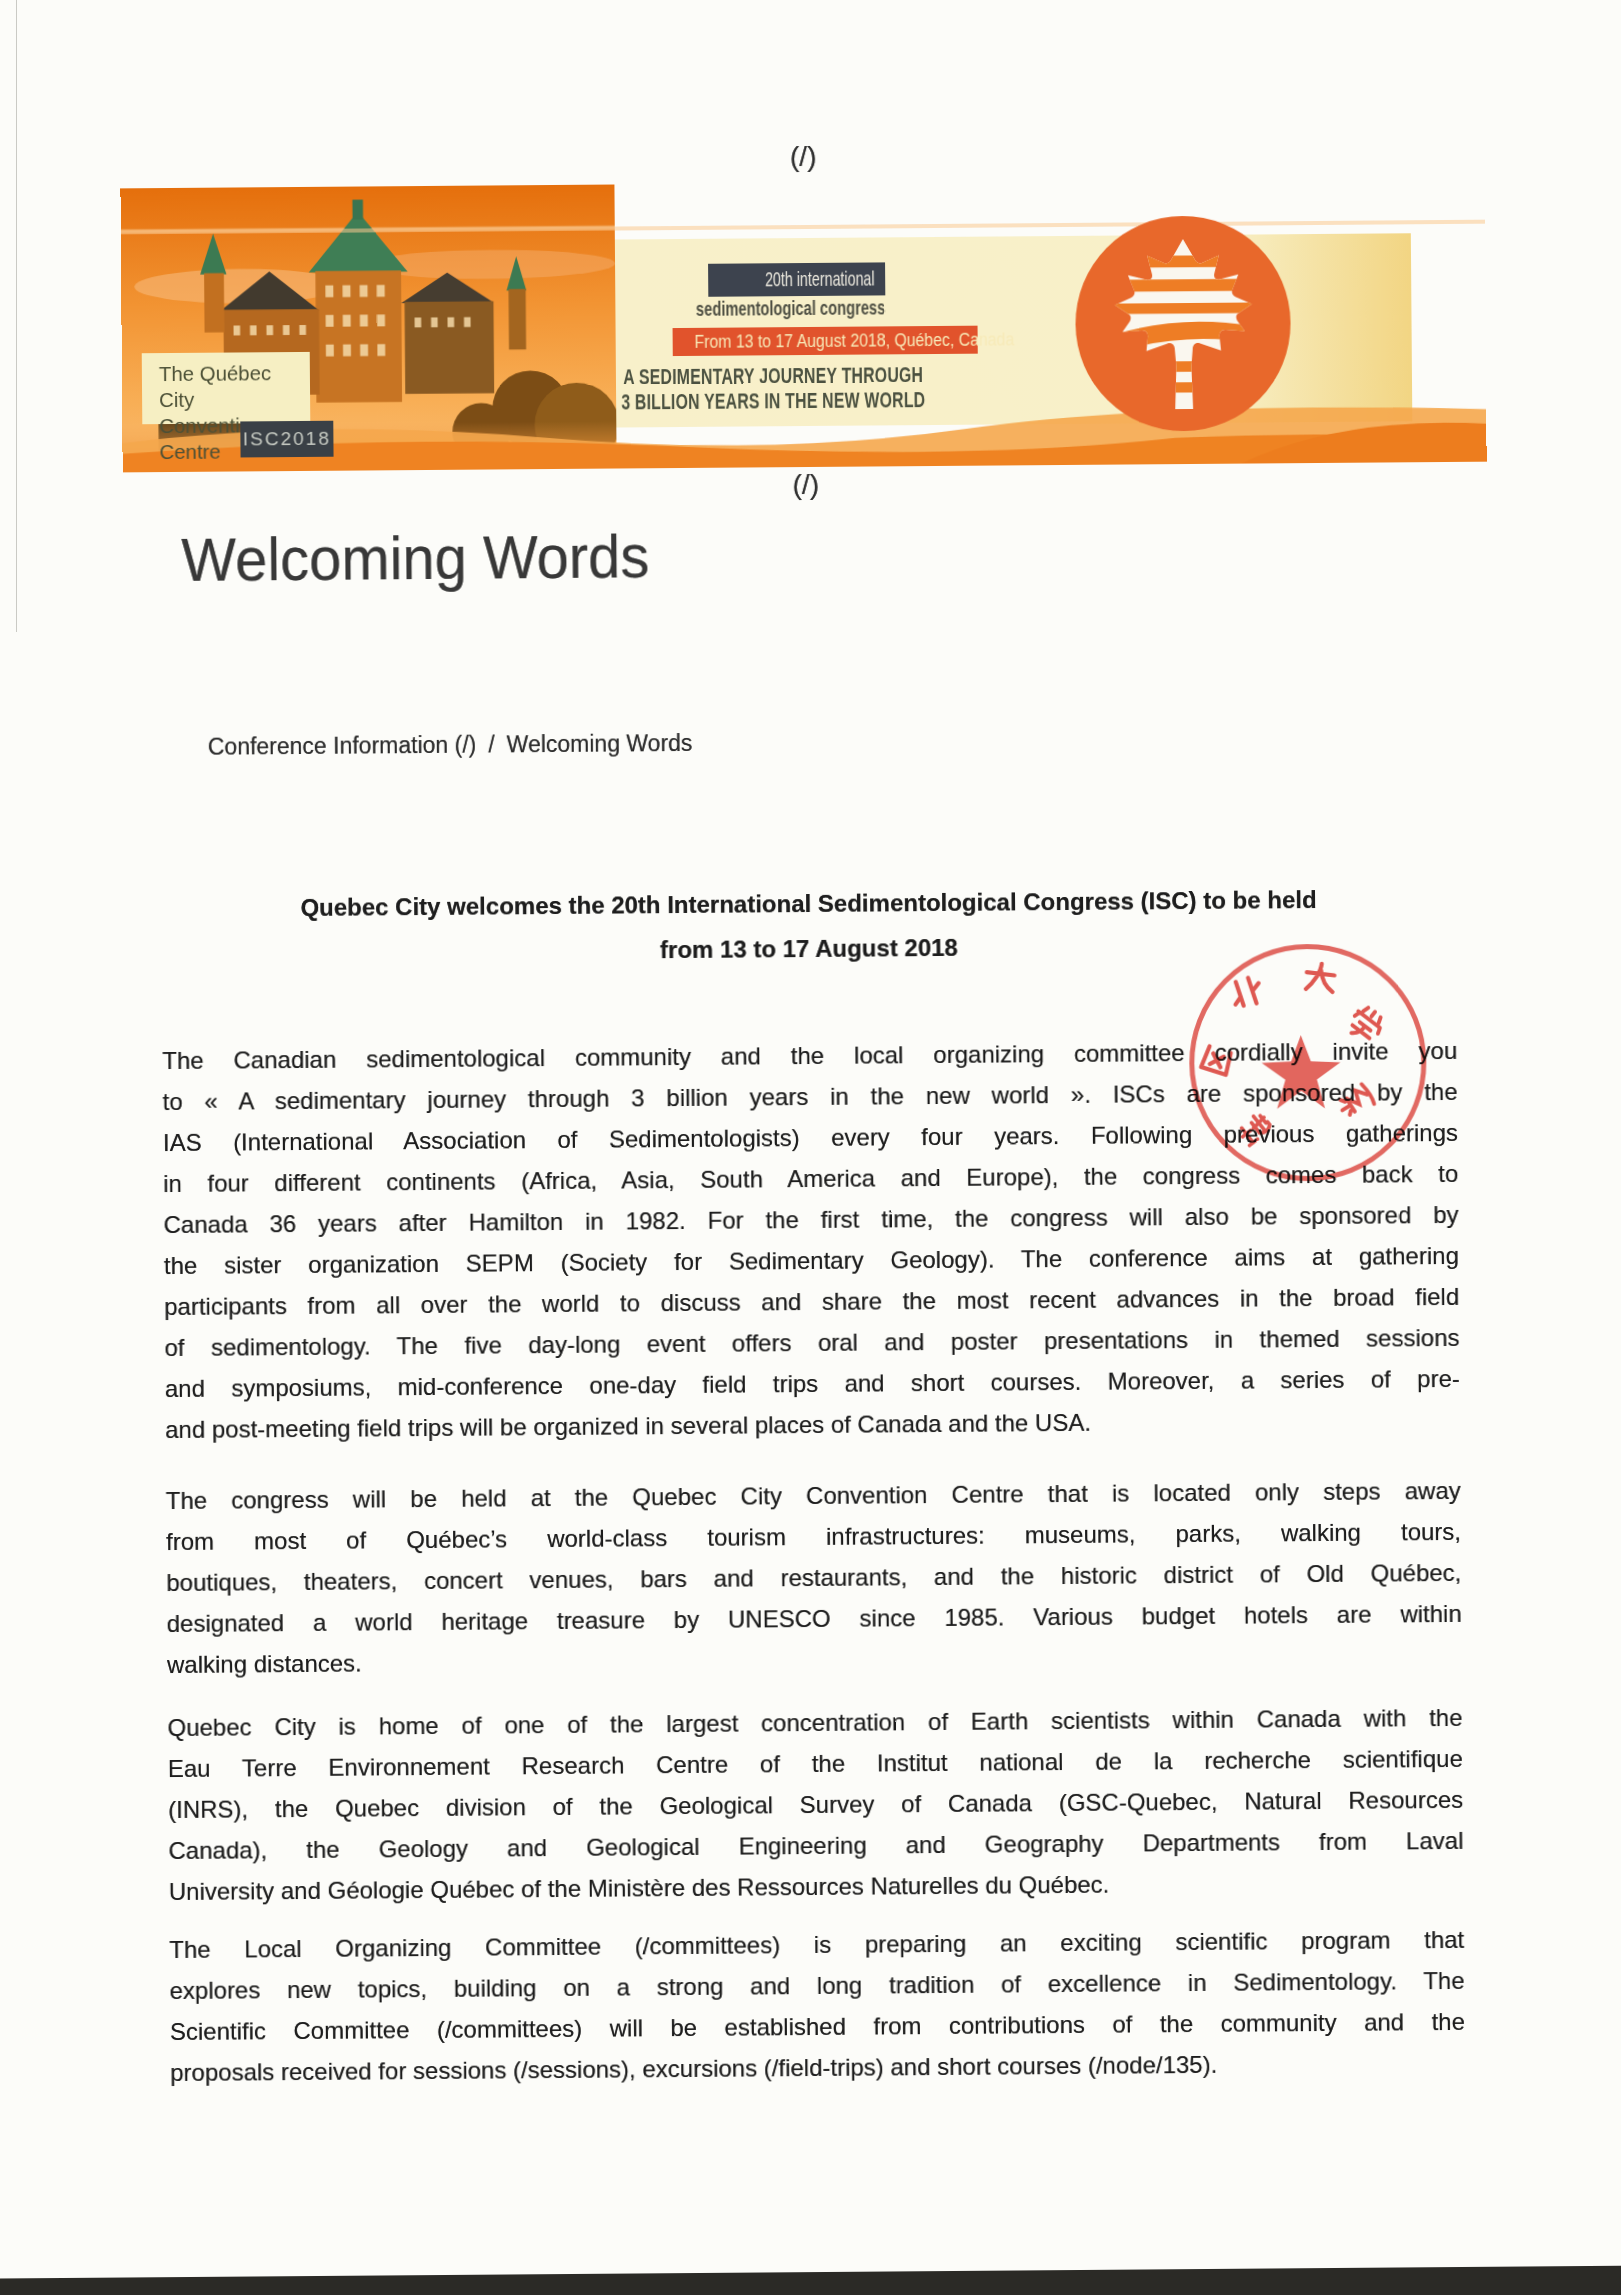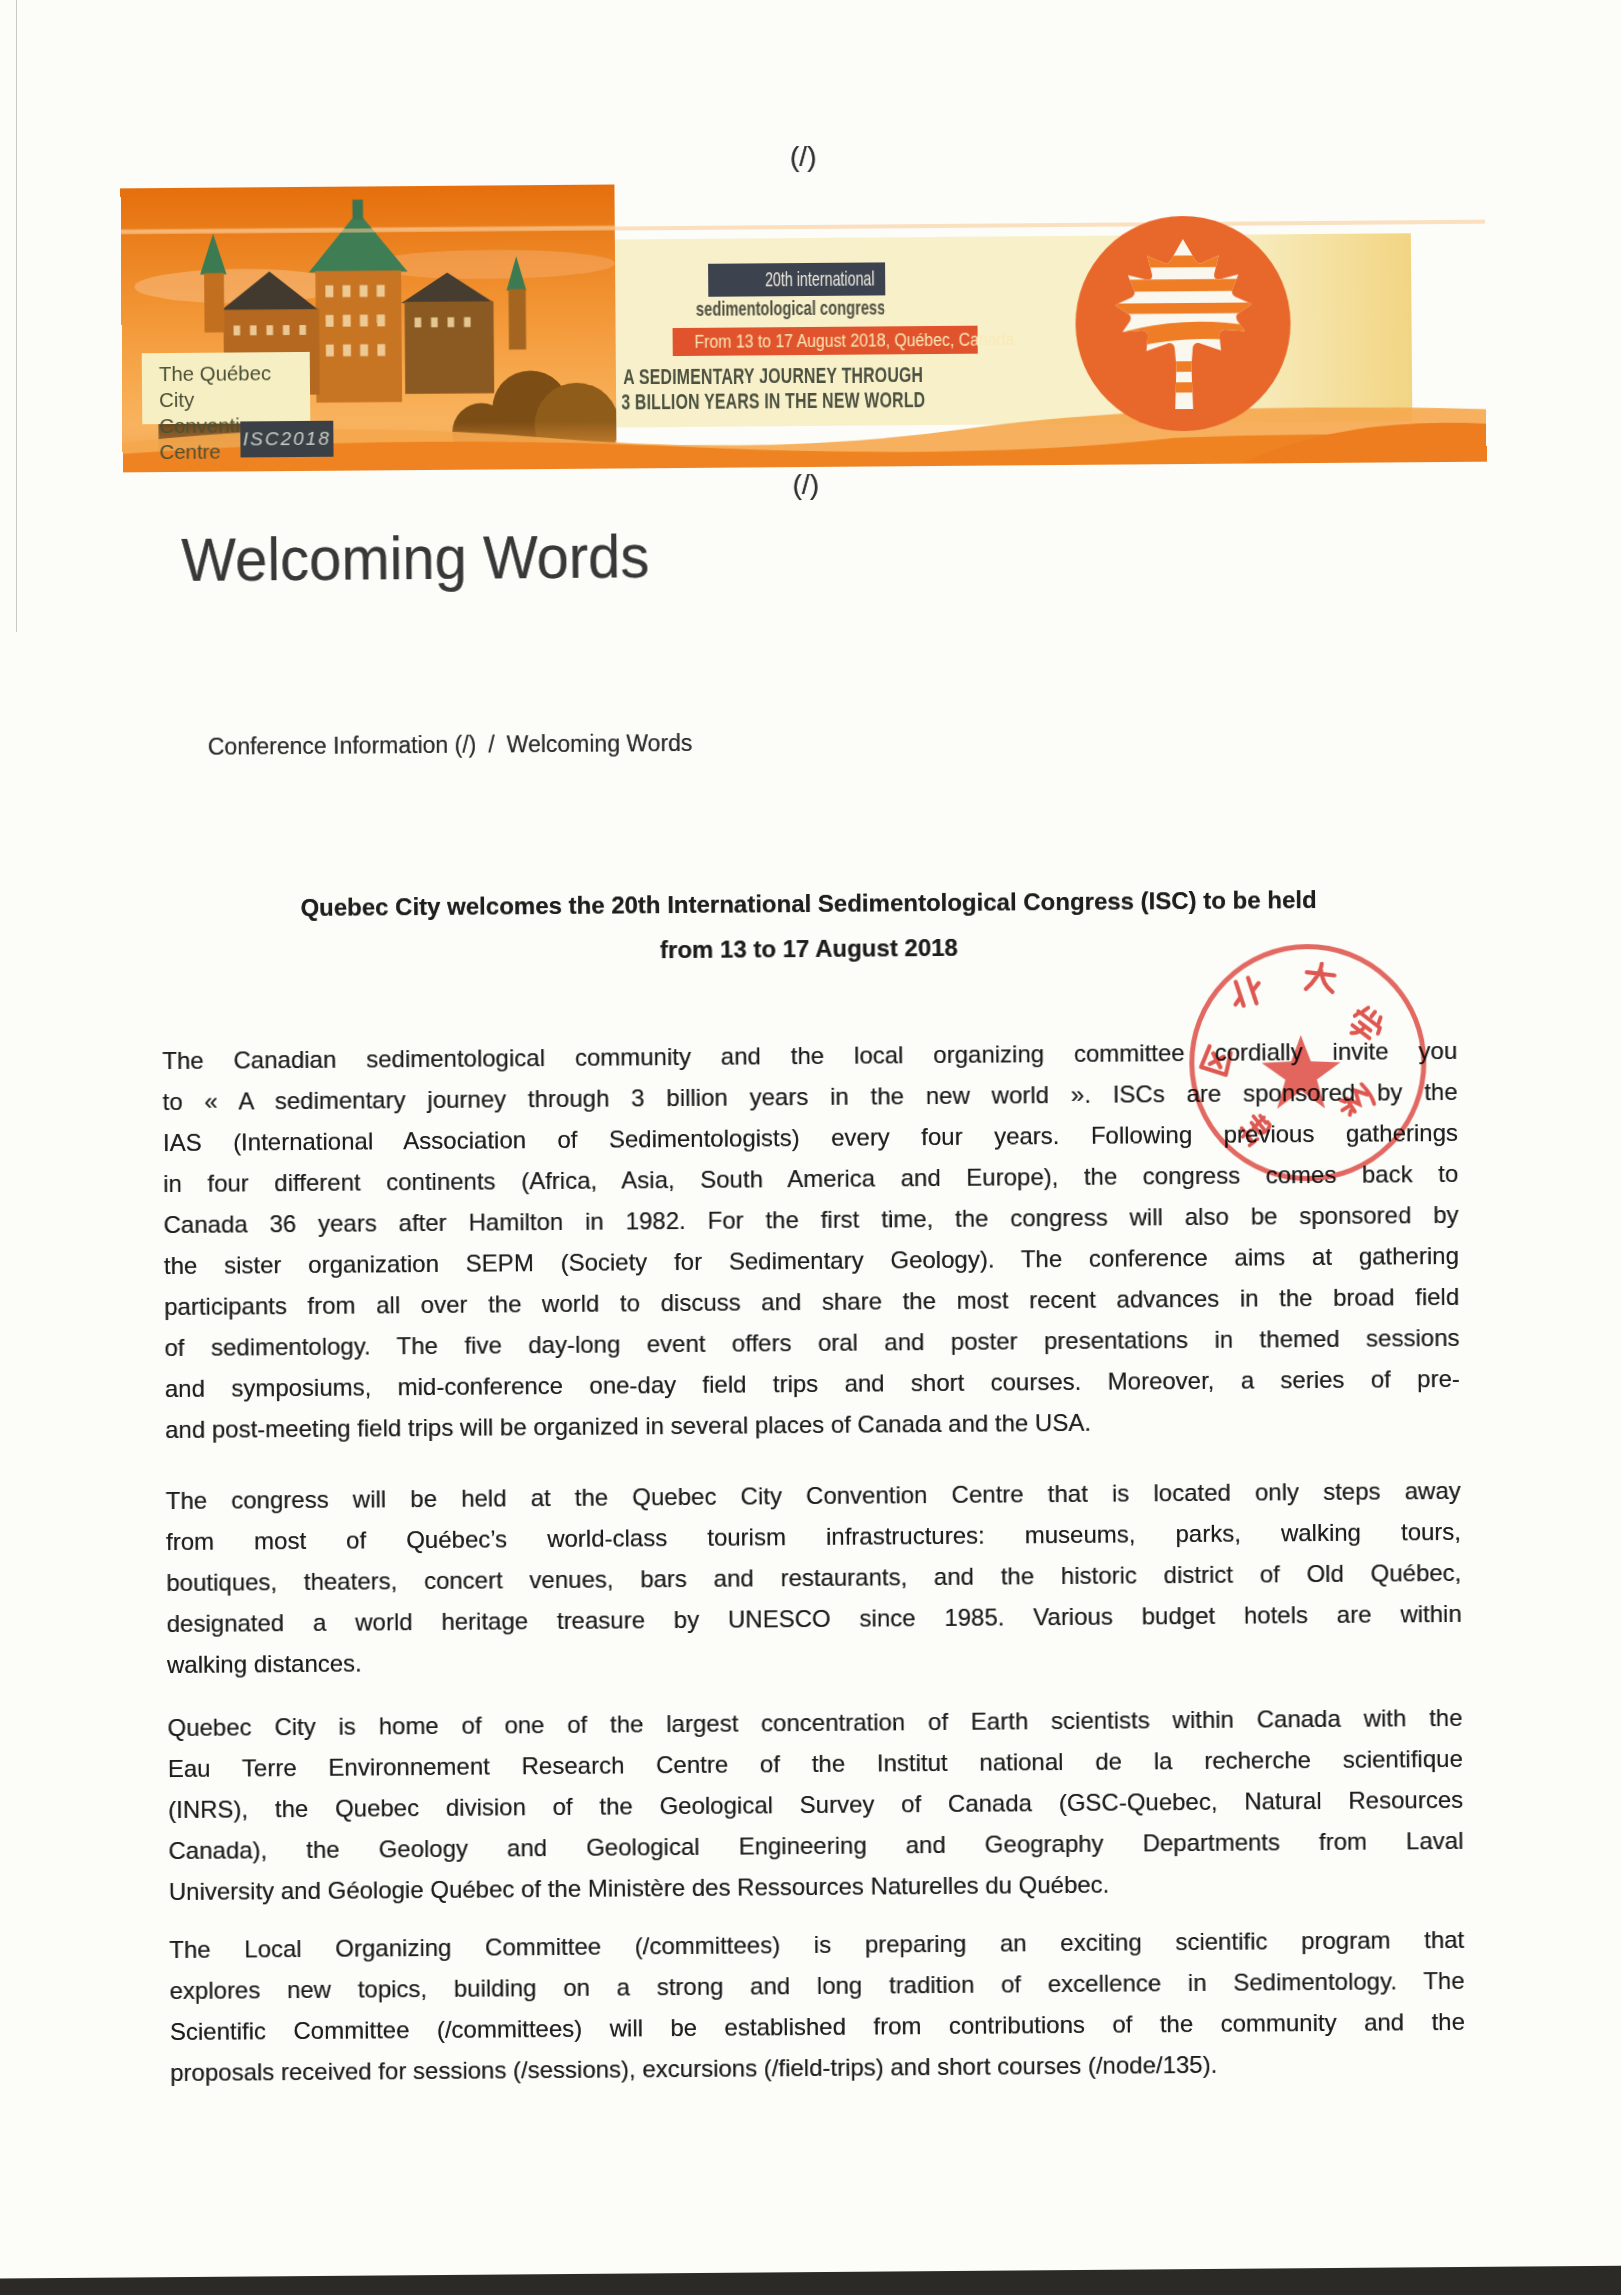--- a/index.html
+++ b/index.html
@@ -27,21 +27,21 @@
   .banner .fold{position:absolute;left:0;top:42px;width:100%;height:4px;background:#f9c98f;opacity:.55;}
   .banner-photo{position:absolute;left:0;top:0;width:494px;height:284px;}
   .banner-cream{position:absolute;left:494px;top:55px;width:796px;height:188px;
     background:linear-gradient(90deg,#f8f0ca 0%,#f8f0c8 76%,#f2d583 100%);}
   .banner-hills{position:absolute;left:0;bottom:0;width:1364px;height:92px;}
 
   .venue-label{position:absolute;left:20px;top:165px;width:168px;height:71px;background:#f6efc3;
     padding-top:8px;box-sizing:border-box;}
   .venue-label div{font-size:20.4px;line-height:26px;color:#4c5036;padding-left:17px;}
   .isc-badge{position:absolute;left:118px;top:234px;width:93px;height:36px;background:#3a4046;
-    color:#c8ccc4;font-size:19px;letter-spacing:2px;text-align:center;line-height:36px;font-style:italic;}
+    color:#c8ccc4;font-size:19px;letter-spacing:2px;text-align:center;line-height:36px;}
 
   .maple-circle{position:absolute;left:954px;top:36px;width:215px;height:215px;border-radius:50%;
     background:#e8682b;display:flex;align-items:center;justify-content:center;}
 
   .congress-col{position:absolute;right:600px;top:80px;display:flex;flex-direction:column;align-items:flex-end;}
   .congress-box{background:#3d434e;height:33px;display:flex;align-items:center;padding:0 10.5px;}
   .congress-box span{display:inline-block;font-size:20.4px;color:#edeadf;transform:scaleX(.7);transform-origin:right center;white-space:nowrap;}
   .congress-sub{margin-top:1.3px;}
   .congress-sub span{display:inline-block;font-size:20.4px;color:#4e4f43;font-weight:600;transform:scaleX(.72);transform-origin:right center;white-space:nowrap;}
   .date-band{position:absolute;left:551px;top:144px;width:305px;height:28px;background:#e1532c;text-align:center;}

